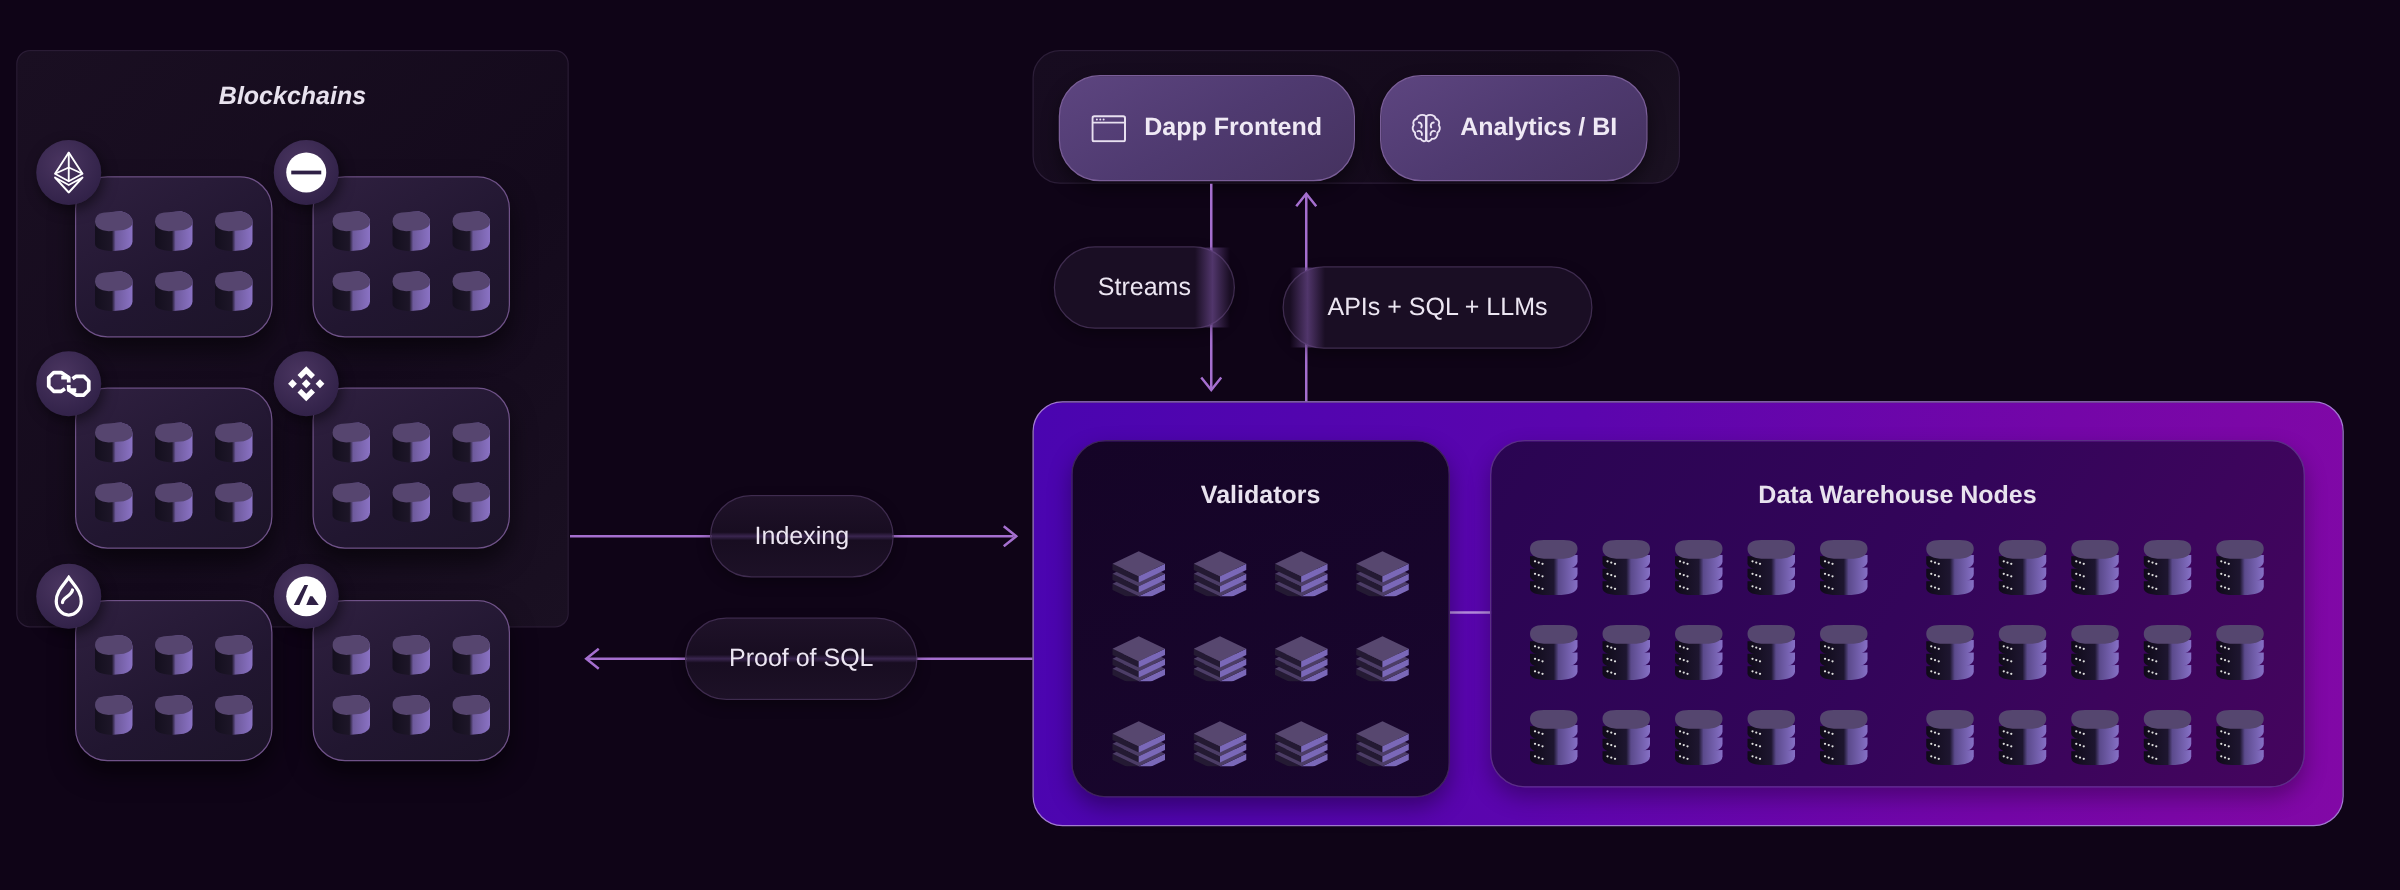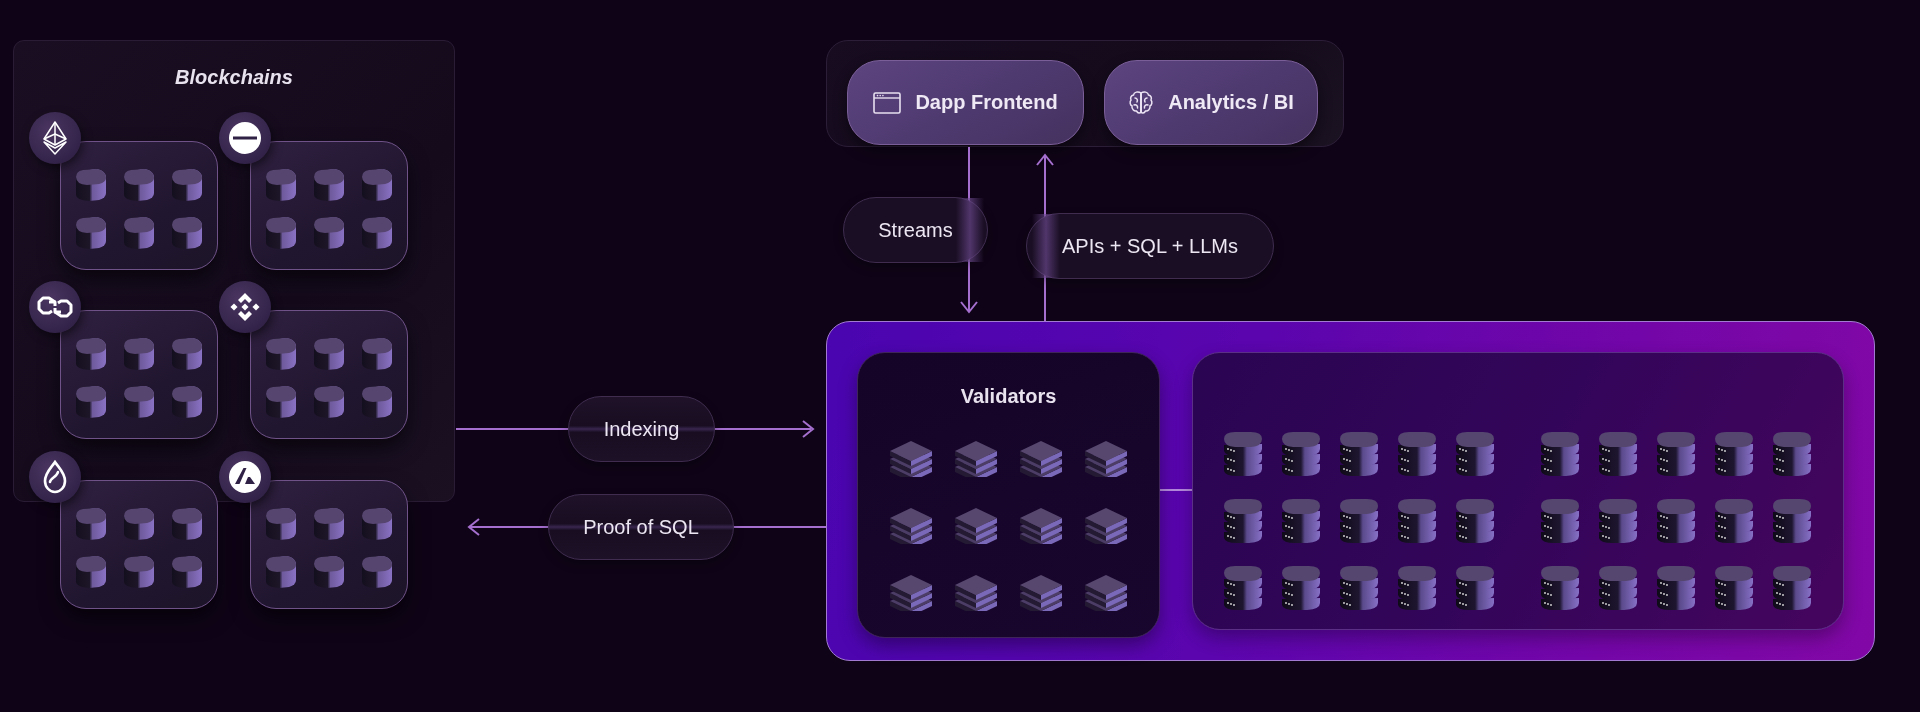--- a/index.html
+++ b/index.html
@@ -900,20 +900,21 @@
           <path d="M43 28 L22 38 L22 43 L43 33 Z" fill="#7a68b8"></path>
           <path d="M22 18 L43 28 L22 38 L1 28 Z" fill="#4c3d66"></path>
           <path d="M1 20 L22 30 L22 35 L1 25 Z" fill="#241a33"></path>
           <path d="M43 20 L22 30 L22 35 L43 25 Z" fill="#7a68b8"></path>
           <path d="M22 10 L43 20 L22 30 L1 20 Z" fill="#57476f"></path>
         </svg></div>
     </div>
 </div>
 
 <div class="abs warehouse-box">
+  <div class="panel-title" style="top:32px;">Data Warehouse Nodes</div>
   <div class="w-grid" id="w-grid-a" style="left:30px;">
       <div><svg width="40" height="46" viewBox="0 0 40 46">
           <defs>
             <linearGradient id="ss" x1="0" x2="1">
               <stop offset="0" stop-color="#0f0a18"></stop>
               <stop offset="0.5" stop-color="#1e1630"></stop>
               <stop offset="0.6" stop-color="#5b4a8c"></stop>
               <stop offset="1" stop-color="#8670c6"></stop>
             </linearGradient>
           </defs>

